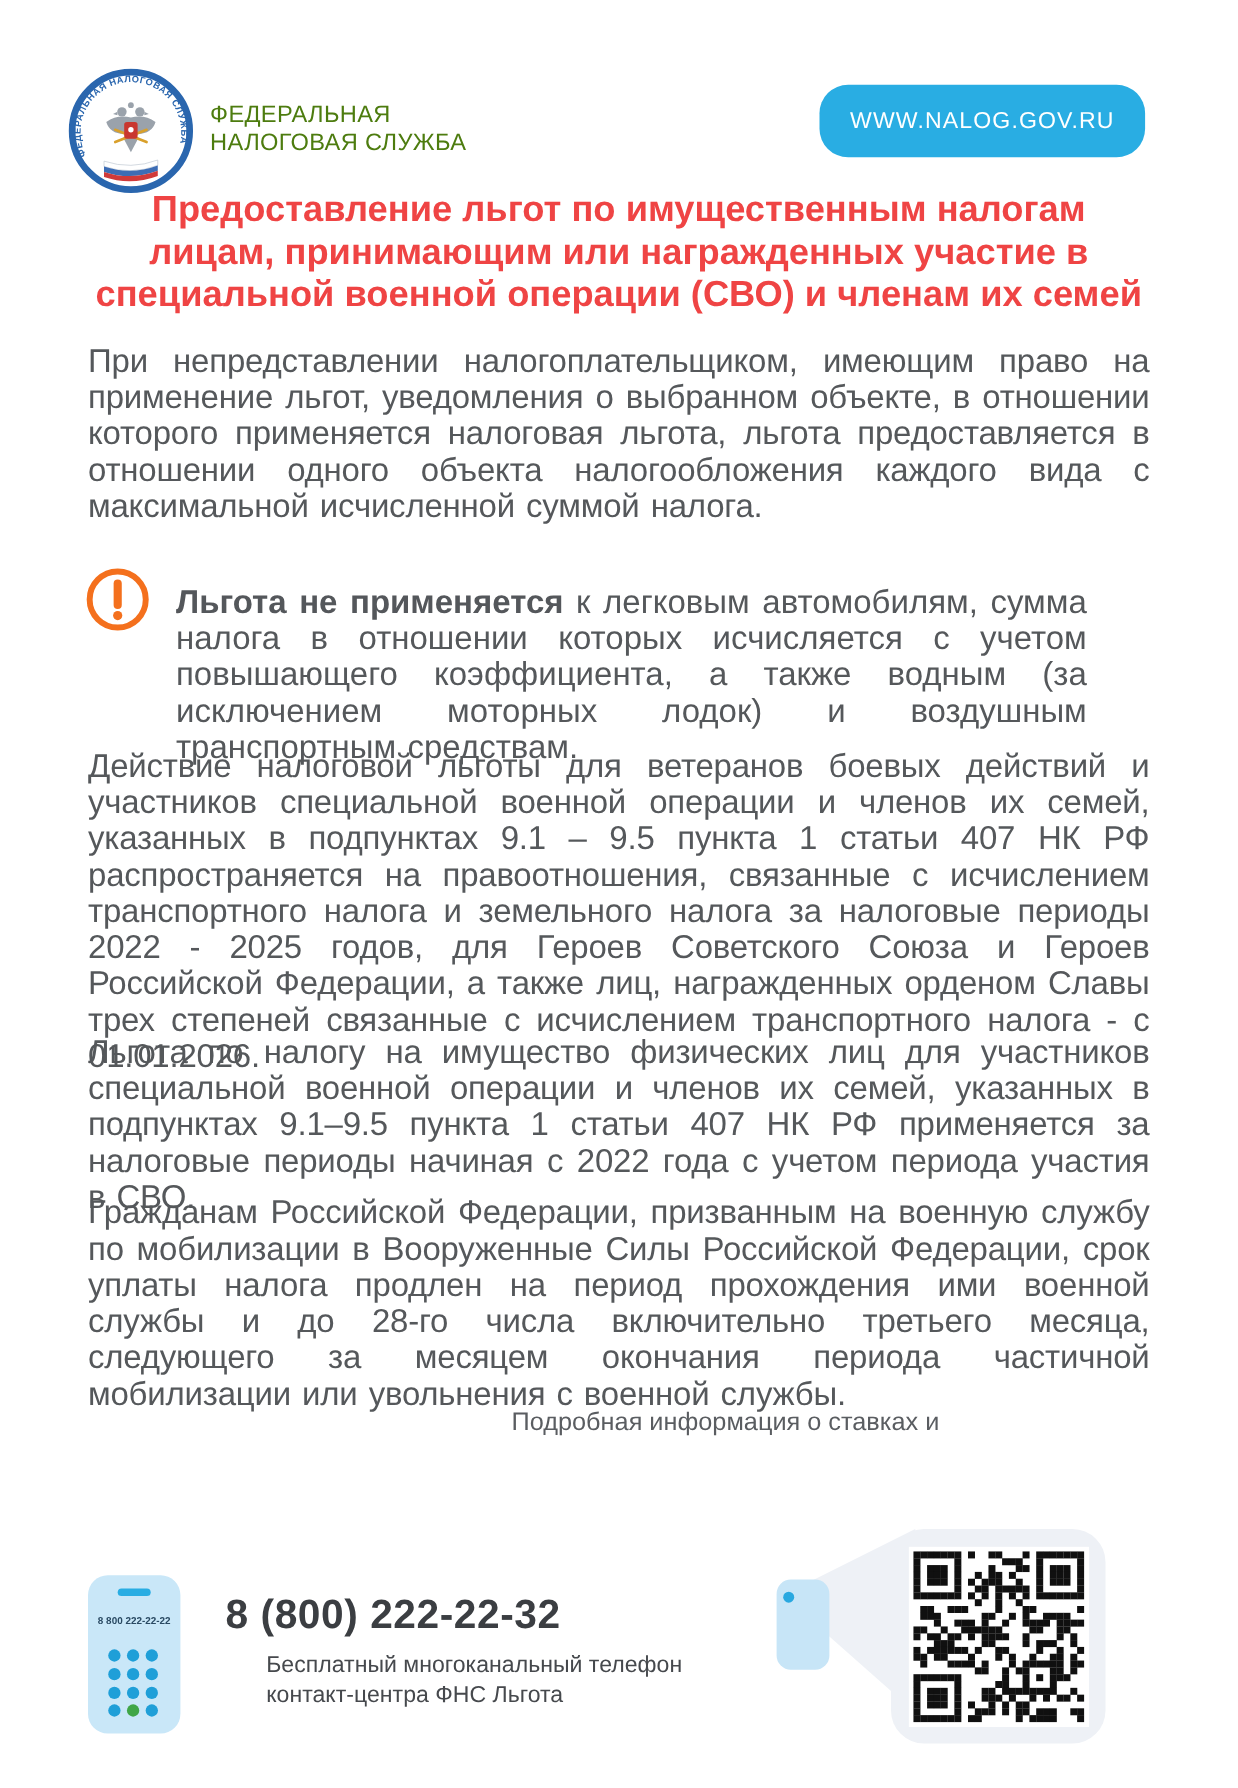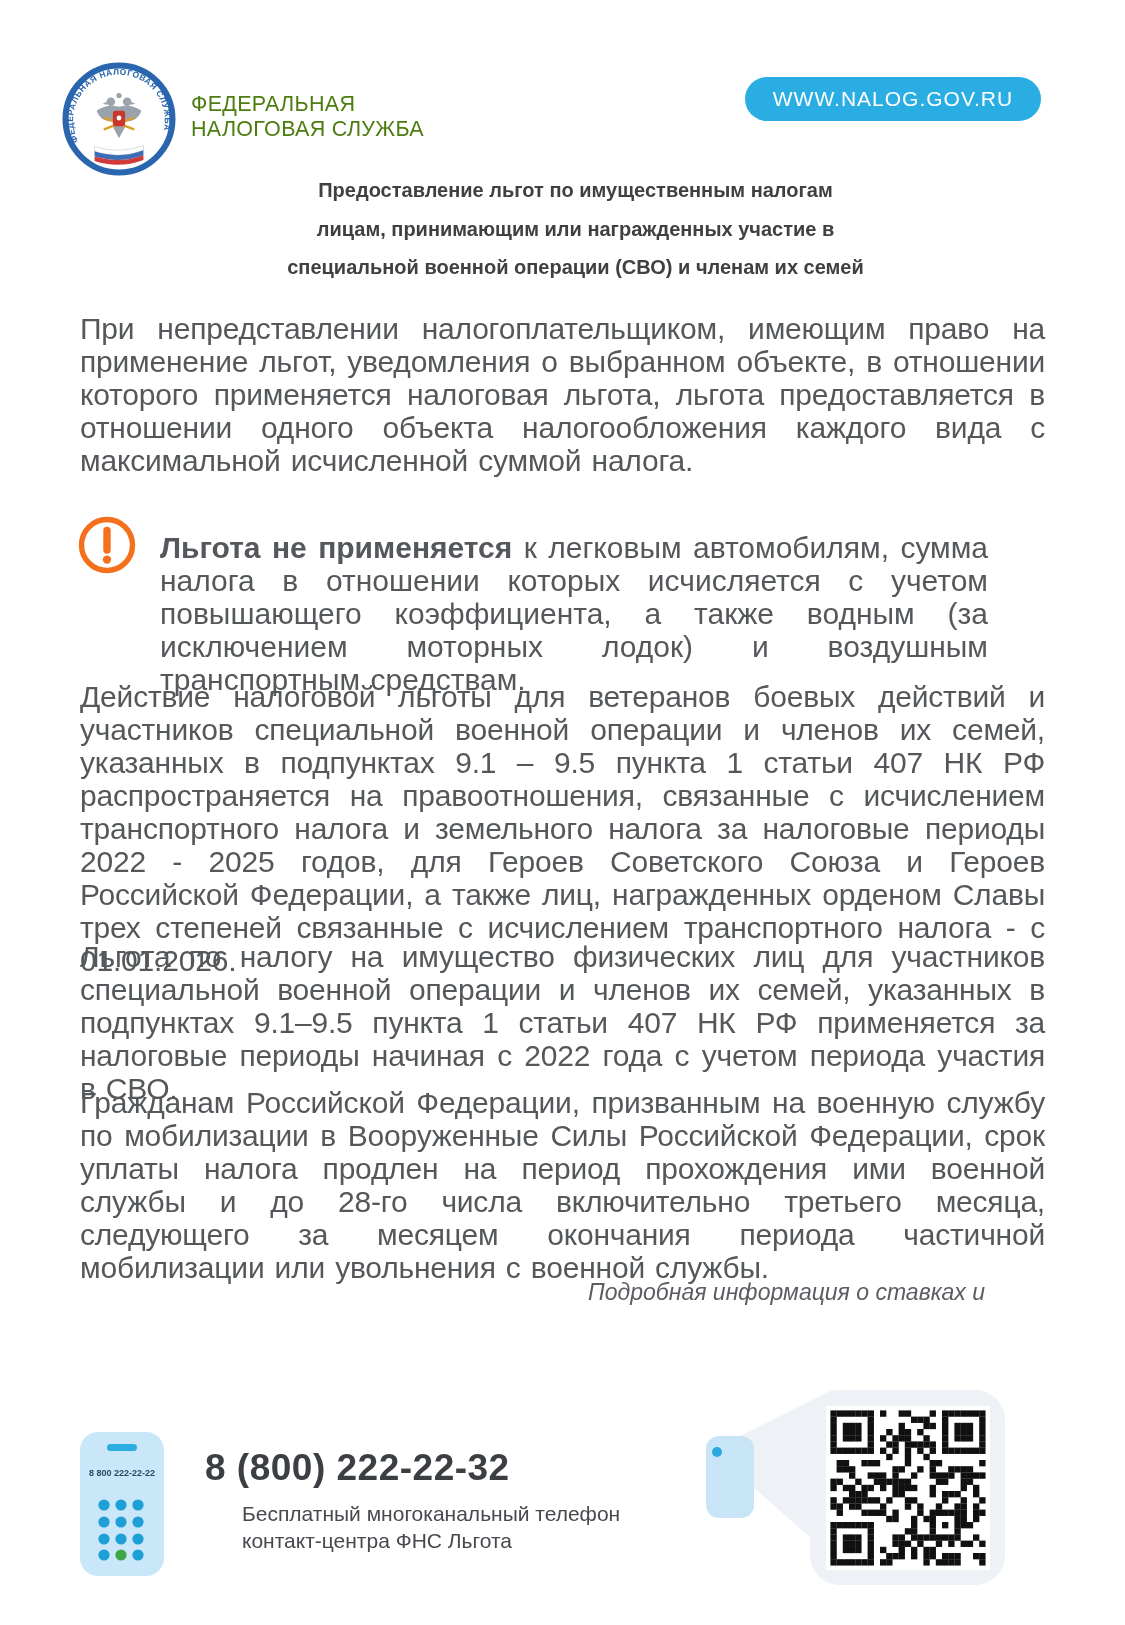--- a/index.html
+++ b/index.html
@@ -3,42 +3,42 @@
 <meta charset="utf-8">
 <style>
   html,body{margin:0;padding:0;background:#fff;}
   .page{position:relative;width:1125px;height:1625px;background:#fff;overflow:hidden;
         font-family:"Liberation Sans",sans-serif;color:#54575B;}
 
   
   .emblem{position:absolute;left:62px;top:62px;width:114px;height:114px;}
   .org-name{position:absolute;left:191px;top:92px;font-weight:normal;font-size:21.5px;
             line-height:25px;color:#4d7c0f;letter-spacing:0.3px;}
-  .site-pill{position:absolute;left:745px;top:77px;width:296px;height:44px;border-radius:26px;
+  .site-pill{position:absolute;left:745px;top:77px;width:296px;height:66px;border-radius:26px;
              background:#29ADE3;display:flex;align-items:center;justify-content:center;
              color:#fff;font-size:21px;letter-spacing:1px;cursor:pointer;}
 
   
-  .title{position:absolute;left:53px;top:171px;width:1045px;text-align:center;
-         font-weight:bold;font-size:20px;line-height:38.5px;color:#404040;}
+  .title{position:absolute;left:40px;top:171px;width:1045px;text-align:center;
+         font-weight:bold;font-size:33px;line-height:38.5px;color:#ef4444;}
 
   
   .body-text{position:absolute;font-size:30px;line-height:33px;text-align:justify;
              color:#55585B;letter-spacing:-0.2px;word-spacing:2px;margin:0;}
   .p-intro{left:80px;top:312px;width:965px;}
   .warn-icon{position:absolute;left:77px;top:515px;width:60px;height:60px;}
   .p-warning{left:160px;top:500px;width:828px;letter-spacing:0;margin-top:31px;}
   .p-warning b{color:#54575B;}
   .p-veterans{left:80px;top:662px;width:965px;margin-top:18px;}
   .p-property{left:80px;top:940px;width:965px;}
   .p-mobilized{left:80px;top:1086px;width:965px;}
 
   
-  .qr-note{position:absolute;right:140px;top:1277px;width:520px;text-align:right;
-           font-style:italic;font-size:23px;line-height:30px;color:#5A5D61;}
+  .qr-note{position:absolute;right:140px;top:1277px;width:520px;text-align:left;
+           font-size:23px;line-height:30px;color:#5A5D61;}
 
   
   .phone-icon{position:absolute;left:78px;top:1428px;width:88px;height:150px;}
   .phone-number{position:absolute;left:205px;top:1447px;font-size:37px;font-weight:bold;
                 color:#3B3E42;letter-spacing:0.5px;}
   .phone-desc{position:absolute;left:206px;top:1500px;font-size:21px;line-height:27px;color:#46494D;margin-left:36px;}
   .qr-bubble{position:absolute;left:658px;top:1340px;width:352px;height:252px;}
   .qr-svg{position:absolute;left:826px;top:1406px;width:164px;height:164px;}
 </style>
 </head>

